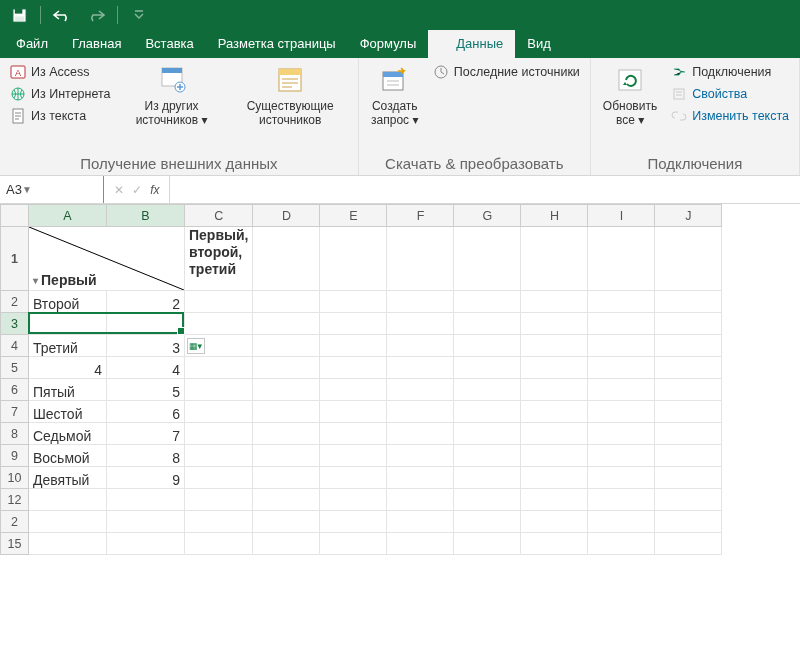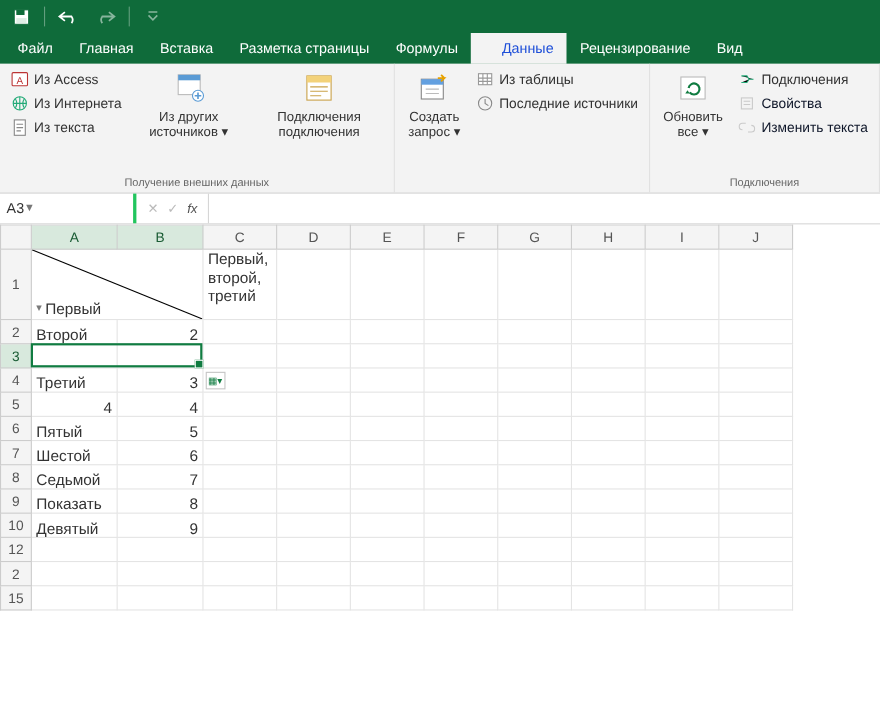--- a/index.html
+++ b/index.html
@@ -8,53 +8,53 @@
   
   .titlebar { height: 30px; background: #0f6b3a; display: flex; align-items: center; padding: 0 6px; gap: 8px; }
   .tb-btn { width: 26px; height: 26px; display: flex; align-items: center; justify-content: center; color: #fff; }
   .tb-sep { width: 1px; height: 18px; background: rgba(255,255,255,.35); }
   .titlebar svg { display:block; }
   .tb-disabled { opacity: .5; }
 
   
   .tabs { height: 28px; background: #0f6b3a; display: flex; align-items: flex-end; padding-left: 4px; }
   .tab { padding: 6px 12px 7px; color: #fff; font-size: 13px; margin-top: 44px; }
-  .tab.active { background: #f3f3f3; color: #1d4ed8; padding-left: 28px; }
+  .tab.active { background: #f3f3f3; color: #0f766e; padding-left: 28px; }
   .tab.file { font-weight: 400; }
 
   
   .ribbon { height: 118px; background: #f3f3f3; border-bottom: 1px solid #d6d6d6; display: flex; }
   .group { display: flex; flex-direction: column; border-right: 1px solid #e1e1e1; padding: 4px 6px 2px; }
   .group-body { display: flex; flex: 1; gap: 4px; }
-  .group-label { text-align: center; font-size: 10px; color: #666; padding: 2px 0 1px; }
+  .group-label { text-align: center; font-size: 15px; color: #666; padding: 2px 0 1px; }
   .vstack { display: flex; flex-direction: column; gap: 2px; }
   .smallbtn { display: flex; align-items: center; gap: 5px; padding: 2px 4px; font-size: 12.5px; color: #333; white-space: nowrap; }
   .smallbtn svg { flex: none; }
   .bigbtn { display: flex; flex-direction: column; align-items: center; justify-content: flex-start; padding: 2px 6px; font-size: 12px; text-align: center; gap: 4px; min-width: 60px; }
   .bigbtn .lbl { line-height: 1.15; }
-  .disabled { color: #0f172a; }
+  .disabled { color: #0369a1; }
   .disabled svg { opacity: .45; }
 
   
   .fxrow { height: 28px; border-bottom: 1px solid #d6d6d6; display: flex; align-items: stretch; }
-  .namebox { width: 124px; border-right: 3px solid #22c55e; display:flex; align-items:center; padding:0 6px; font-size:13px;}
+  .namebox { width: 104px; border-right: 1px solid #22c55e; display:flex; align-items:center; padding:0 6px; font-size:13px;}
   .namebox .dd { color:#777; font-size:10px;}
   .fxbtns { display:flex; align-items:center; gap:8px; padding:0 10px; border-right:1px solid #d6d6d6; color:#bbb; }
   .fxbtns .fx { color:#555; font-style: italic; }
   .formula { flex:1; padding:0 6px; display:flex; align-items:center; font-size:13px; }
 
   
   .gridwrap { position:relative; height: calc(650px - 30px - 28px - 118px - 28px); overflow:hidden; }
   table.sheet { border-collapse: collapse; table-layout: fixed; }
   .corner { width:28px; height:22px; background:#f4f4f4; border:1px solid #ccc; }
   th.colh { height:22px; background:#f4f4f4; border:1px solid #ccc; font-weight:400; color:#555; font-size:12.5px; text-align:center;}
   th.rowh { width:28px; background:#f4f4f4; border:1px solid #ccc; font-weight:400; color:#555; font-size:12.5px; text-align:center;}
   td.cell { border:1px solid #e4e4e4; height:22px; padding:0 4px; font-size:14px; vertical-align:bottom; white-space:nowrap;}
   td.cell.r { text-align: right; }
-  .row1 td.cell, .row1 th.rowh { height: 64px; }
+  .row1 td.cell, .row1 th.rowh { height: 64px; font-weight: bold; }
   th.colh.sel, th.rowh.sel { background:#d8e9dd; color:#1a5c34; }
 
   
   .diagcell { position:relative; }
   .diagcell .diag { position:absolute; left:0; top:0; width:100%; height:100%; }
   .diagcell .txt { position:absolute; left:4px; bottom:2px; display:flex; align-items:center; gap:3px;}
   .diagcell .hdricon { color:#7a7a7a; font-size:10px; }
 
   
   .sel-rect { position:absolute; border:2px solid #107c41; pointer-events:none; }
@@ -91,21 +91,20 @@
   </div>
 </div>
 
 <div class="tabs">
   <div class="tab file">Файл</div>
   <div class="tab">Главная</div>
   <div class="tab">Вставка</div>
   <div class="tab">Разметка страницы</div>
   <div class="tab">Формулы</div>
   <div class="tab active">Данные</div>
-  <div class="tab">Рецензирование</div>
   <div class="tab">Вид</div>
 </div>
 
 <div class="ribbon">
 
   <div class="group">
     <div class="group-body">
       <div class="vstack">
         <div class="smallbtn">
           <svg width="16" height="16">
@@ -137,54 +136,48 @@
             <path d="M24 20v6M21 23h6" stroke="#5a9bd5" stroke-width="1.5"></path>
           </svg>
         <div class="lbl"><span>Из других источников</span> ▾</div>
       </div>
       <div class="bigbtn">
         <svg width="32" height="32">
             <rect x="5" y="5" width="22" height="22" fill="#fff" stroke="#caa24a"></rect>
             <rect x="5" y="5" width="22" height="6" fill="#f3d27a"></rect>
             <path d="M8 15h16M8 19h16M8 23h10" stroke="#caa24a"></path>
           </svg>
-        <div class="lbl">Подключения подключения</div>
+        <div class="lbl">Существующие источников</div>
       </div>
     </div>
     <div class="group-label">Получение внешних данных</div>
   </div>
 
   <div class="group">
     <div class="group-body">
       <div class="bigbtn">
         <svg width="32" height="32">
             <rect x="4" y="8" width="20" height="18" fill="#fff" stroke="#888"></rect>
             <rect x="4" y="8" width="20" height="5" fill="#63a0e0"></rect>
             <path d="M8 17h12M8 21h12" stroke="#bbb"></path>
             <path d="M22 4l3 3-3 3 3-3h-6" stroke="#e6a100" fill="none" stroke-width="1.6"></path>
           </svg>
         <div class="lbl"><span>Создать запрос</span> ▾</div>
       </div>
       <div class="vstack">
         <div class="smallbtn">
           <svg width="16" height="16">
-              <rect x="2" y="3" width="12" height="10" fill="#fff" stroke="#999"></rect>
-              <path d="M2 7h12M2 10h12M6 3v10M10 3v10" stroke="#999"></path>
-            </svg>
-          <span>Из таблицы</span>
-        </div>
-        <div class="smallbtn">
-          <svg width="16" height="16">
               <circle cx="8" cy="8" r="6" fill="none" stroke="#888"></circle>
               <path d="M8 4v4l3 2" stroke="#888" fill="none"></path>
             </svg>
           <span>Последние источники</span>
         </div>
       </div>
     </div>
+    <div class="group-label">Скачать &amp; преобразовать</div>
   </div>
 
   <div class="group">
     <div class="group-body">
       <div class="bigbtn">
         <svg width="32" height="32">
             <rect x="5" y="6" width="22" height="20" fill="#fff" stroke="#bbb"></rect>
             <path d="M12 16a5 5 0 1 1 1 4" fill="none" stroke="#107c41" stroke-width="2"></path>
             <path d="M11 18l-2 3 4 0z" fill="#107c41"></path>
           </svg>
@@ -351,21 +344,21 @@
           <td class="cell"></td>
           <td class="cell"></td>
           <td class="cell"></td>
           <td class="cell"></td>
           <td class="cell"></td>
           <td class="cell"></td>
           <td class="cell"></td>
         </tr>
         <tr class="row9">
           <th class="rowh">9</th>
-          <td class="cell">Показать</td>
+          <td class="cell">Восьмой</td>
           <td class="cell r">8</td>
           <td class="cell"></td>
           <td class="cell"></td>
           <td class="cell"></td>
           <td class="cell"></td>
           <td class="cell"></td>
           <td class="cell"></td>
           <td class="cell"></td>
           <td class="cell"></td>
         </tr>

